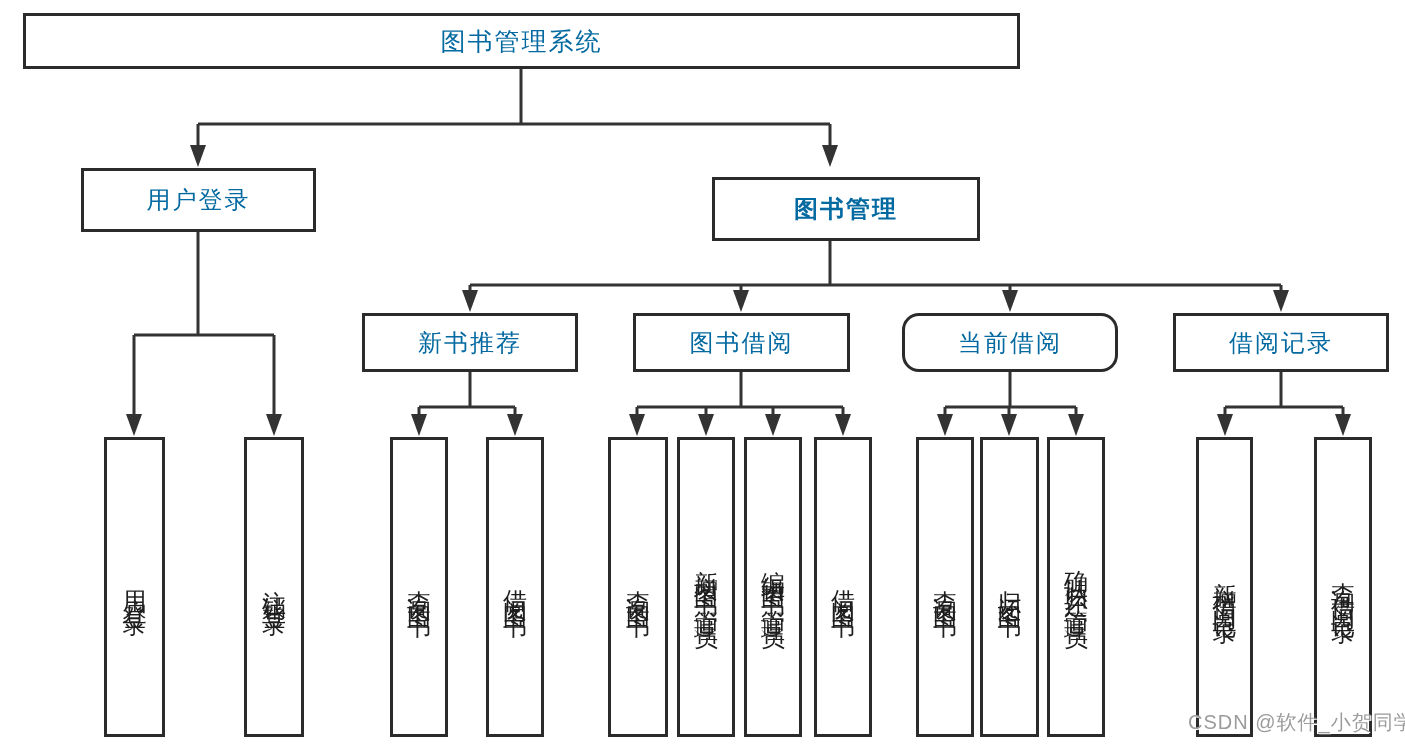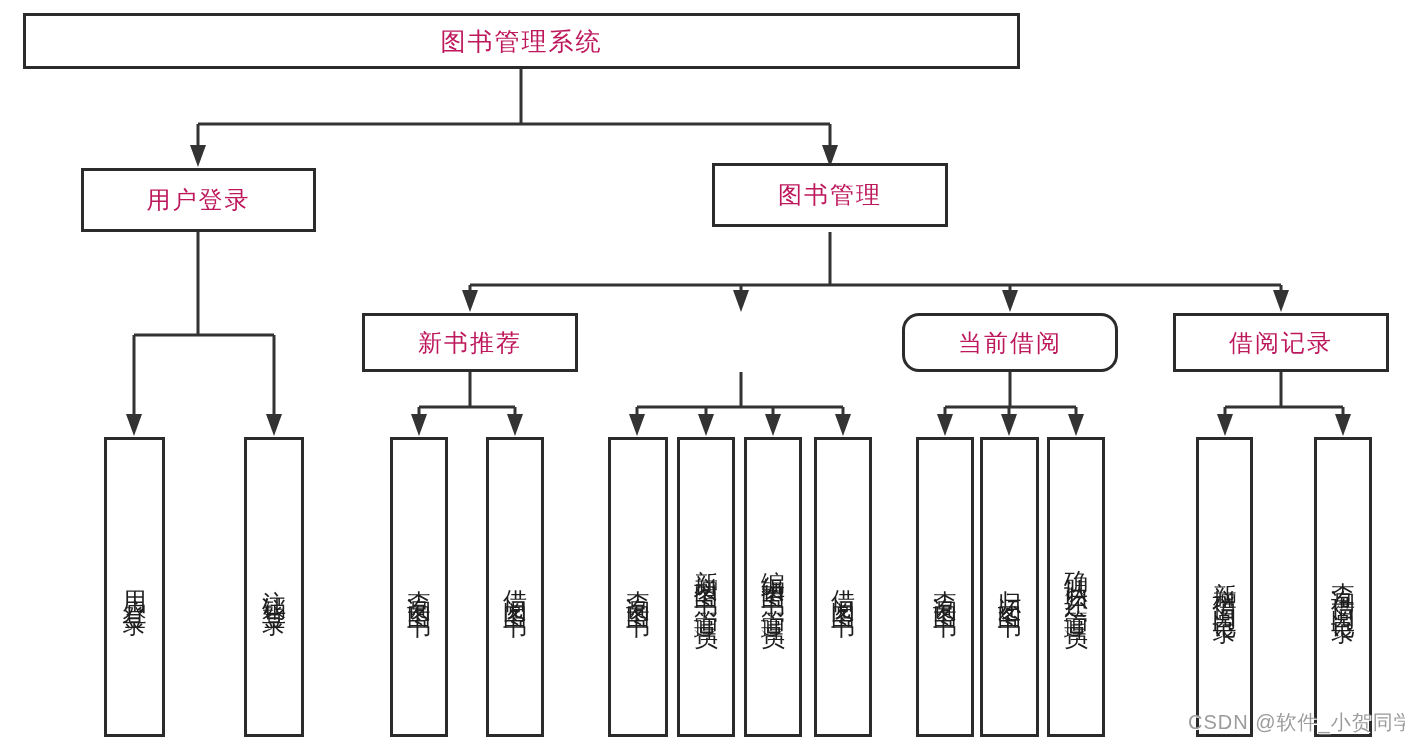--- a/index.html
+++ b/index.html
@@ -8,21 +8,21 @@
     width:1405px; height:747px;
     background:#ffffff;
     overflow:hidden;
     font-family:"Liberation Sans", sans-serif;
   }
   #connectors { position:absolute; left:0; top:0; z-index:1; }
   .hbox {
     position:absolute; box-sizing:border-box;
     background:#ffffff; border:3px solid #2b2b2b;
     display:flex; align-items:center; justify-content:center;
-    font-size:24px; color:#be185d; letter-spacing:2px;
+    font-size:24px; color:#0369a1; letter-spacing:2px;
     z-index:2; white-space:nowrap;
   }
   .root-box { font-size:25px; }
   .vbox {
     position:absolute; box-sizing:border-box;
     background:#ffffff; border:3px solid #2b2b2b;
     display:flex; align-items:center; justify-content:center;
     z-index:2;
   }
   .vbox span {
@@ -70,23 +70,24 @@
       <polygon points="1001,414 1017,414 1009,436"></polygon>
       <polygon points="1068,414 1084,414 1076,436"></polygon>
       <polygon points="1217,414 1233,414 1225,436"></polygon>
       <polygon points="1335,414 1351,414 1343,436"></polygon>
     </g>
   </svg>
 
   <div class="hbox root-box" style="left:23px; top:13px; width:997px; height:56px;">图书管理系统</div>
 
   <div class="hbox" style="left:81px; top:168px; width:235px; height:64px;">用户登录</div>
-  <div class="hbox" style="left:712px; top:163px; width:236px; height:64px;">图书管理</div>
+  <div class="hbox" style="left:712px; top:177px; width:268px; height:64px;font-weight:bold;">图书管理</div>
 
   <div class="hbox" style="left:362px; top:313px; width:216px; height:59px;">新书推荐</div>
+  <div class="hbox" style="left:633px; top:313px; width:217px; height:59px;">图书借阅</div>
   <div class="hbox" style="left:902px; top:313px; width:216px; height:59px;border-radius:17px;">当前借阅</div>
   <div class="hbox" style="left:1173px; top:313px; width:216px; height:59px;">借阅记录</div>
 
   <div class="vbox" style="left:104px; top:437px; width:61px; height:300px;">
     <span>用户登录</span>
   </div>
   <div class="vbox" style="left:244px; top:437px; width:60px; height:300px;">
     <span>注销登录</span>
   </div>
 

